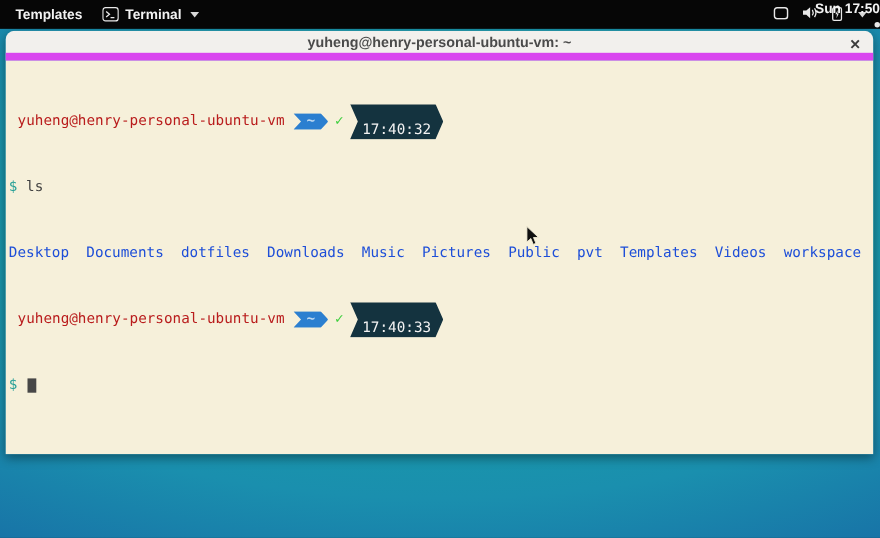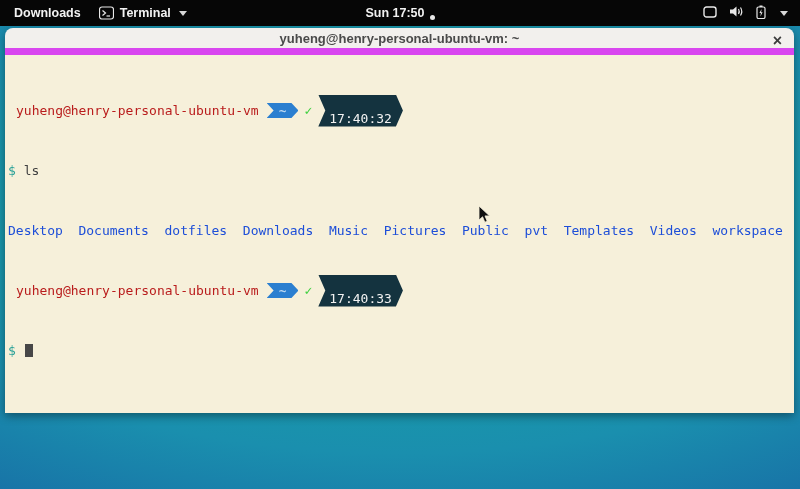--- a/index.html
+++ b/index.html
@@ -7,21 +7,21 @@
   body { position:relative; font-family:"Liberation Sans", sans-serif; background:#000; }
 
   
   .top-bar { position:absolute; top:0; left:0; width:800px; height:26px; background:#060606;
     display:flex; align-items:center; color:#f2f2f2; font-size:12.5px; font-weight:600; z-index:30; }
   .tb-left { display:flex; align-items:center; gap:14px; padding-left:10px; }
   .activities { padding:2px 4px; }
   .app-menu { display:flex; align-items:center; gap:6px; }
   .term-ico { display:inline-flex; }
   .caret-down { width:0; height:0; border-left:4px solid transparent; border-right:4px solid transparent; border-top:5px solid #d8d8d8; display:inline-block; margin-left:2px; }
-  .tb-clock { position:absolute; left:0; right:0; display:flex; justify-content:center; align-items:flex-end; gap:5px; pointer-events:none; }
+  .tb-clock { position:absolute; left:0; right:0; display:flex; justify-content:center; align-items:flex-end; gap:5px; pointer-events:none;flex-direction:column; }
   .tb-clock > * { pointer-events:auto; }
   .notif-dot { width:5px; height:5px; border-radius:50%; background:#e8e8e8; display:inline-block; }
   .tb-right { margin-left:auto; display:flex; align-items:center; gap:12px; padding-right:12px; }
 
   
   .desktop { position:absolute; top:26px; left:0; width:800px; height:463px;
     background:radial-gradient(ellipse 120% 95% at 50% 40%, #16aaa0 0%, #1a8fae 55%, #1768a4 85%, #145c98 100%); }
 
   
   .window { position:absolute; top:28px; left:5px; width:789px; height:385px;
@@ -47,21 +47,21 @@
   .block-cursor { display:inline-block; width:8px; height:13px; background:#474747; margin-left:1px; vertical-align:middle; }
 
   
   .mouse { position:absolute; left:478px; top:205px; z-index:50; pointer-events:none; }
 </style>
 </head>
 <body>
 
 <div class="top-bar">
   <div class="tb-left">
-    <span class="activities">Downloads</span>
+    <span class="activities">Templates</span>
     <span class="app-menu">
       <span class="term-ico">
         <svg width="15" height="14" viewBox="0 0 15 14">
             <rect x="0.5" y="1" width="14" height="12" rx="2.5" fill="none" stroke="#e8e8e8" stroke-width="1.2"></rect>
             <path d="M3.5 4.5 L6.5 7 L3.5 9.5" fill="none" stroke="#e8e8e8" stroke-width="1.2"></path>
             <line x1="7.5" y1="10" x2="11" y2="10" stroke="#e8e8e8" stroke-width="1.2"></line>
           </svg>
       </span>
       <span>Terminal</span>
       <span class="caret-down"></span>

